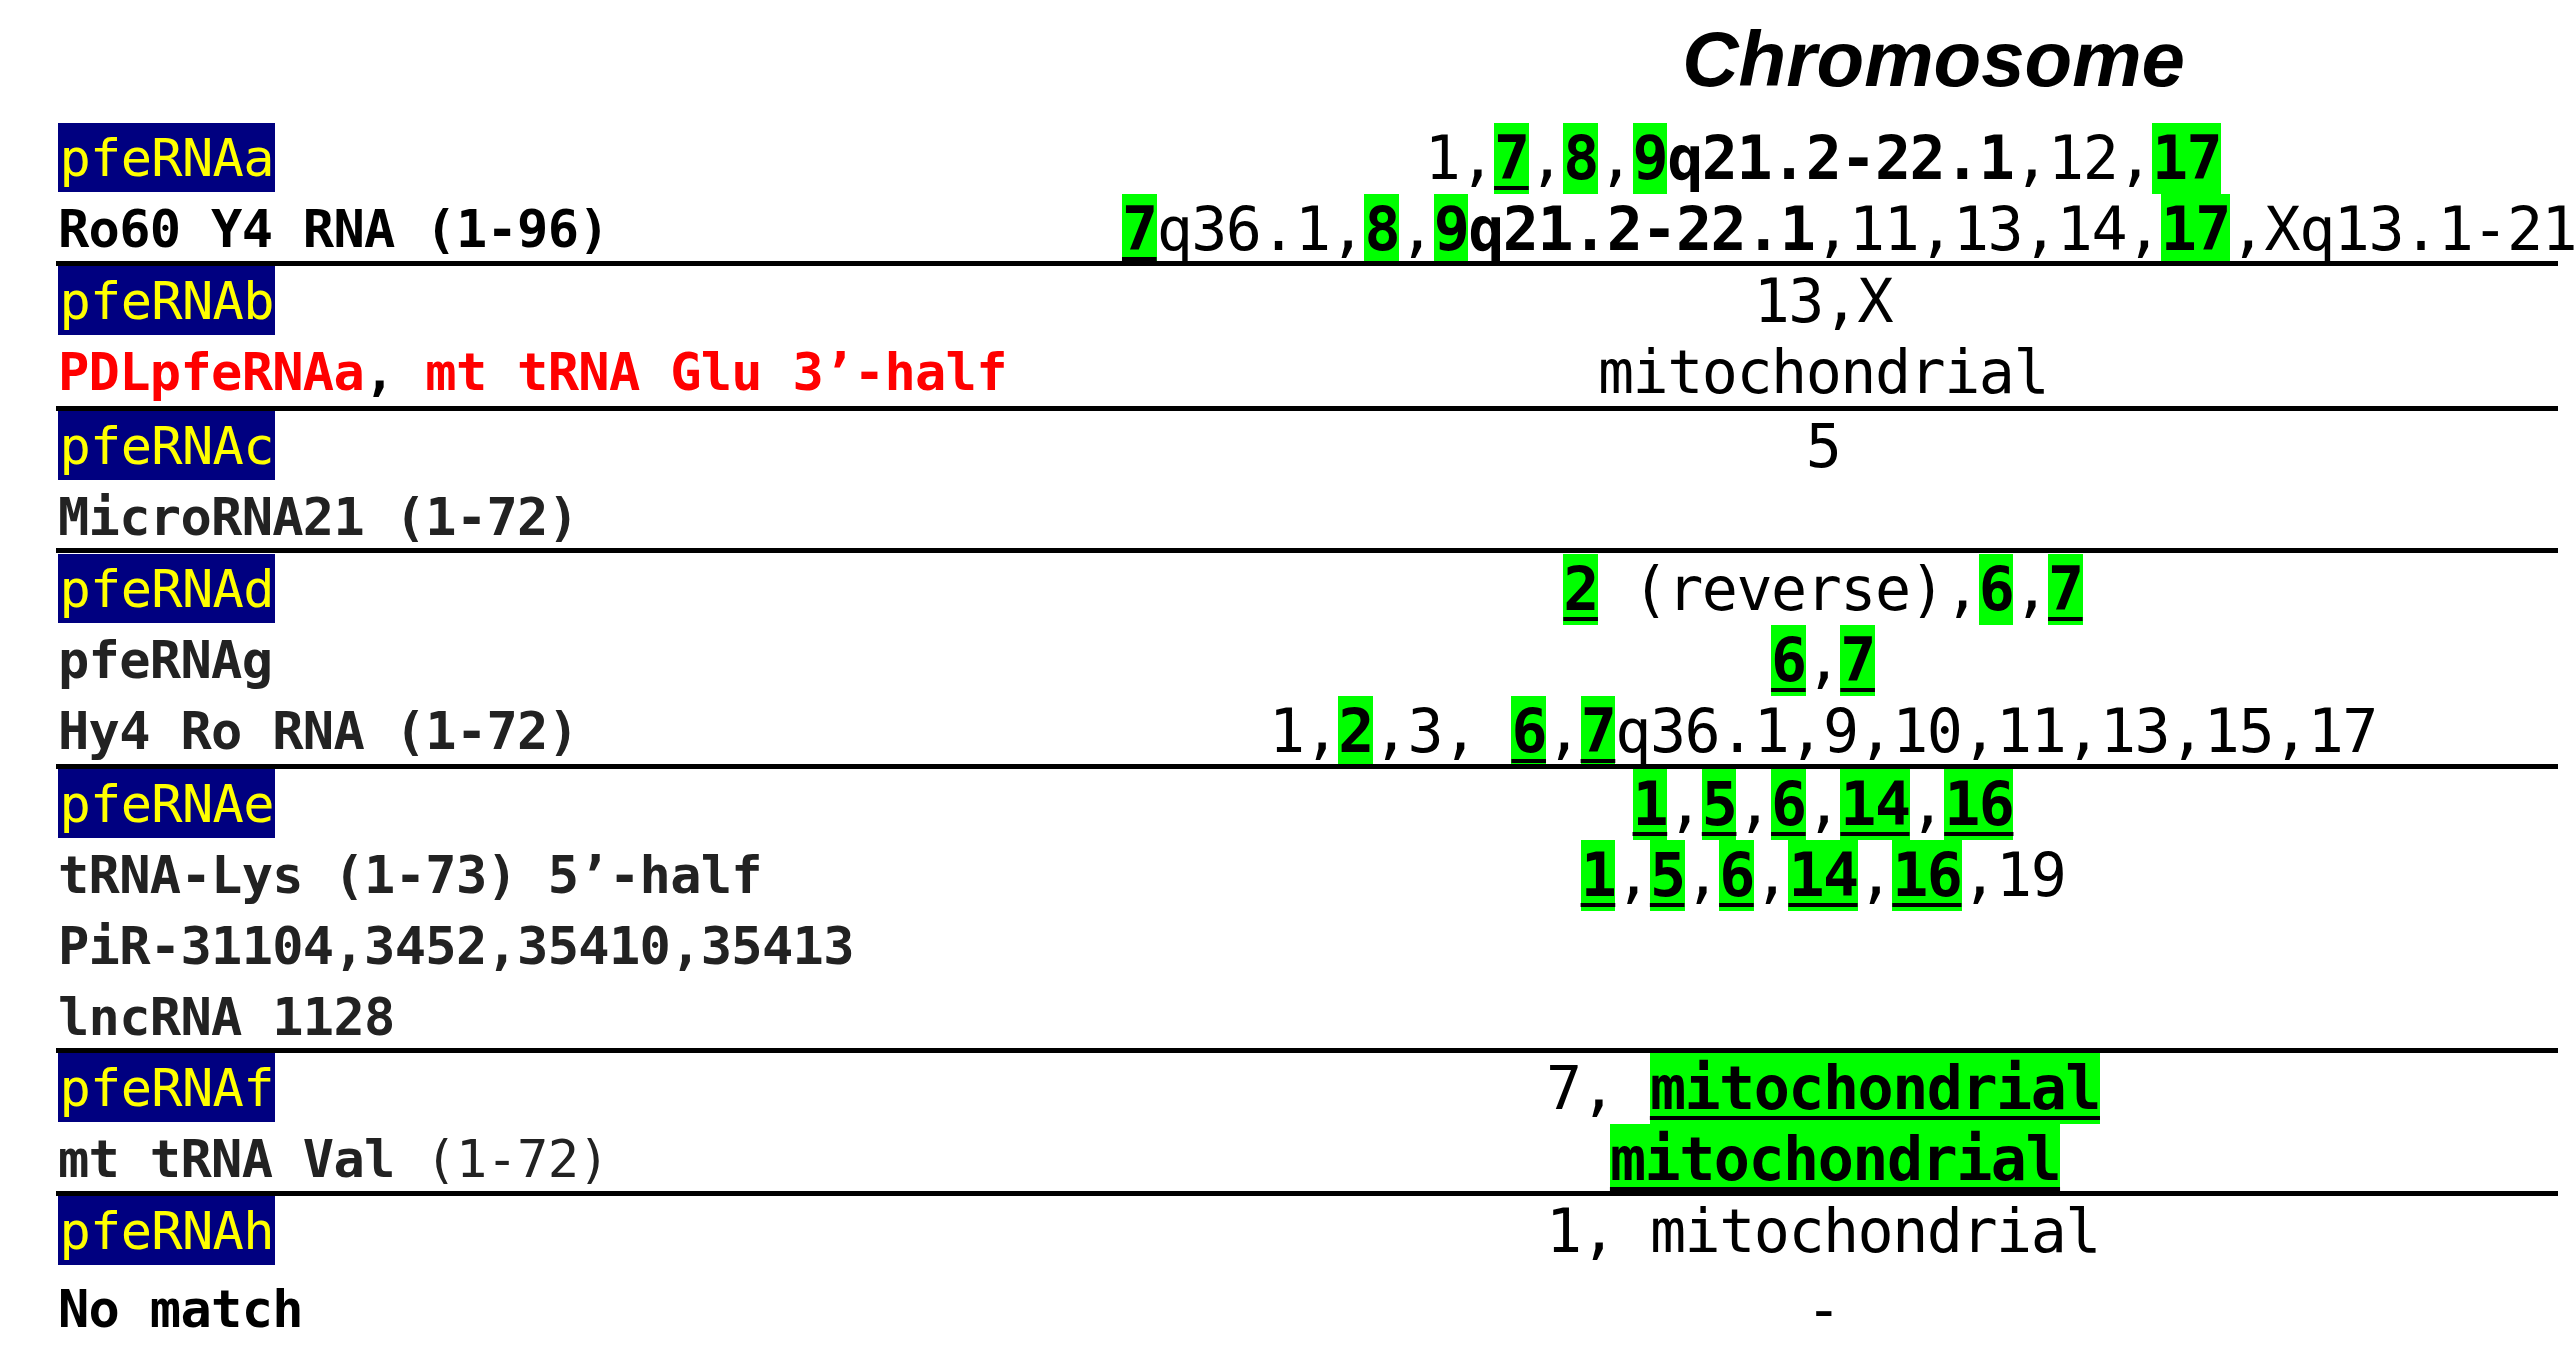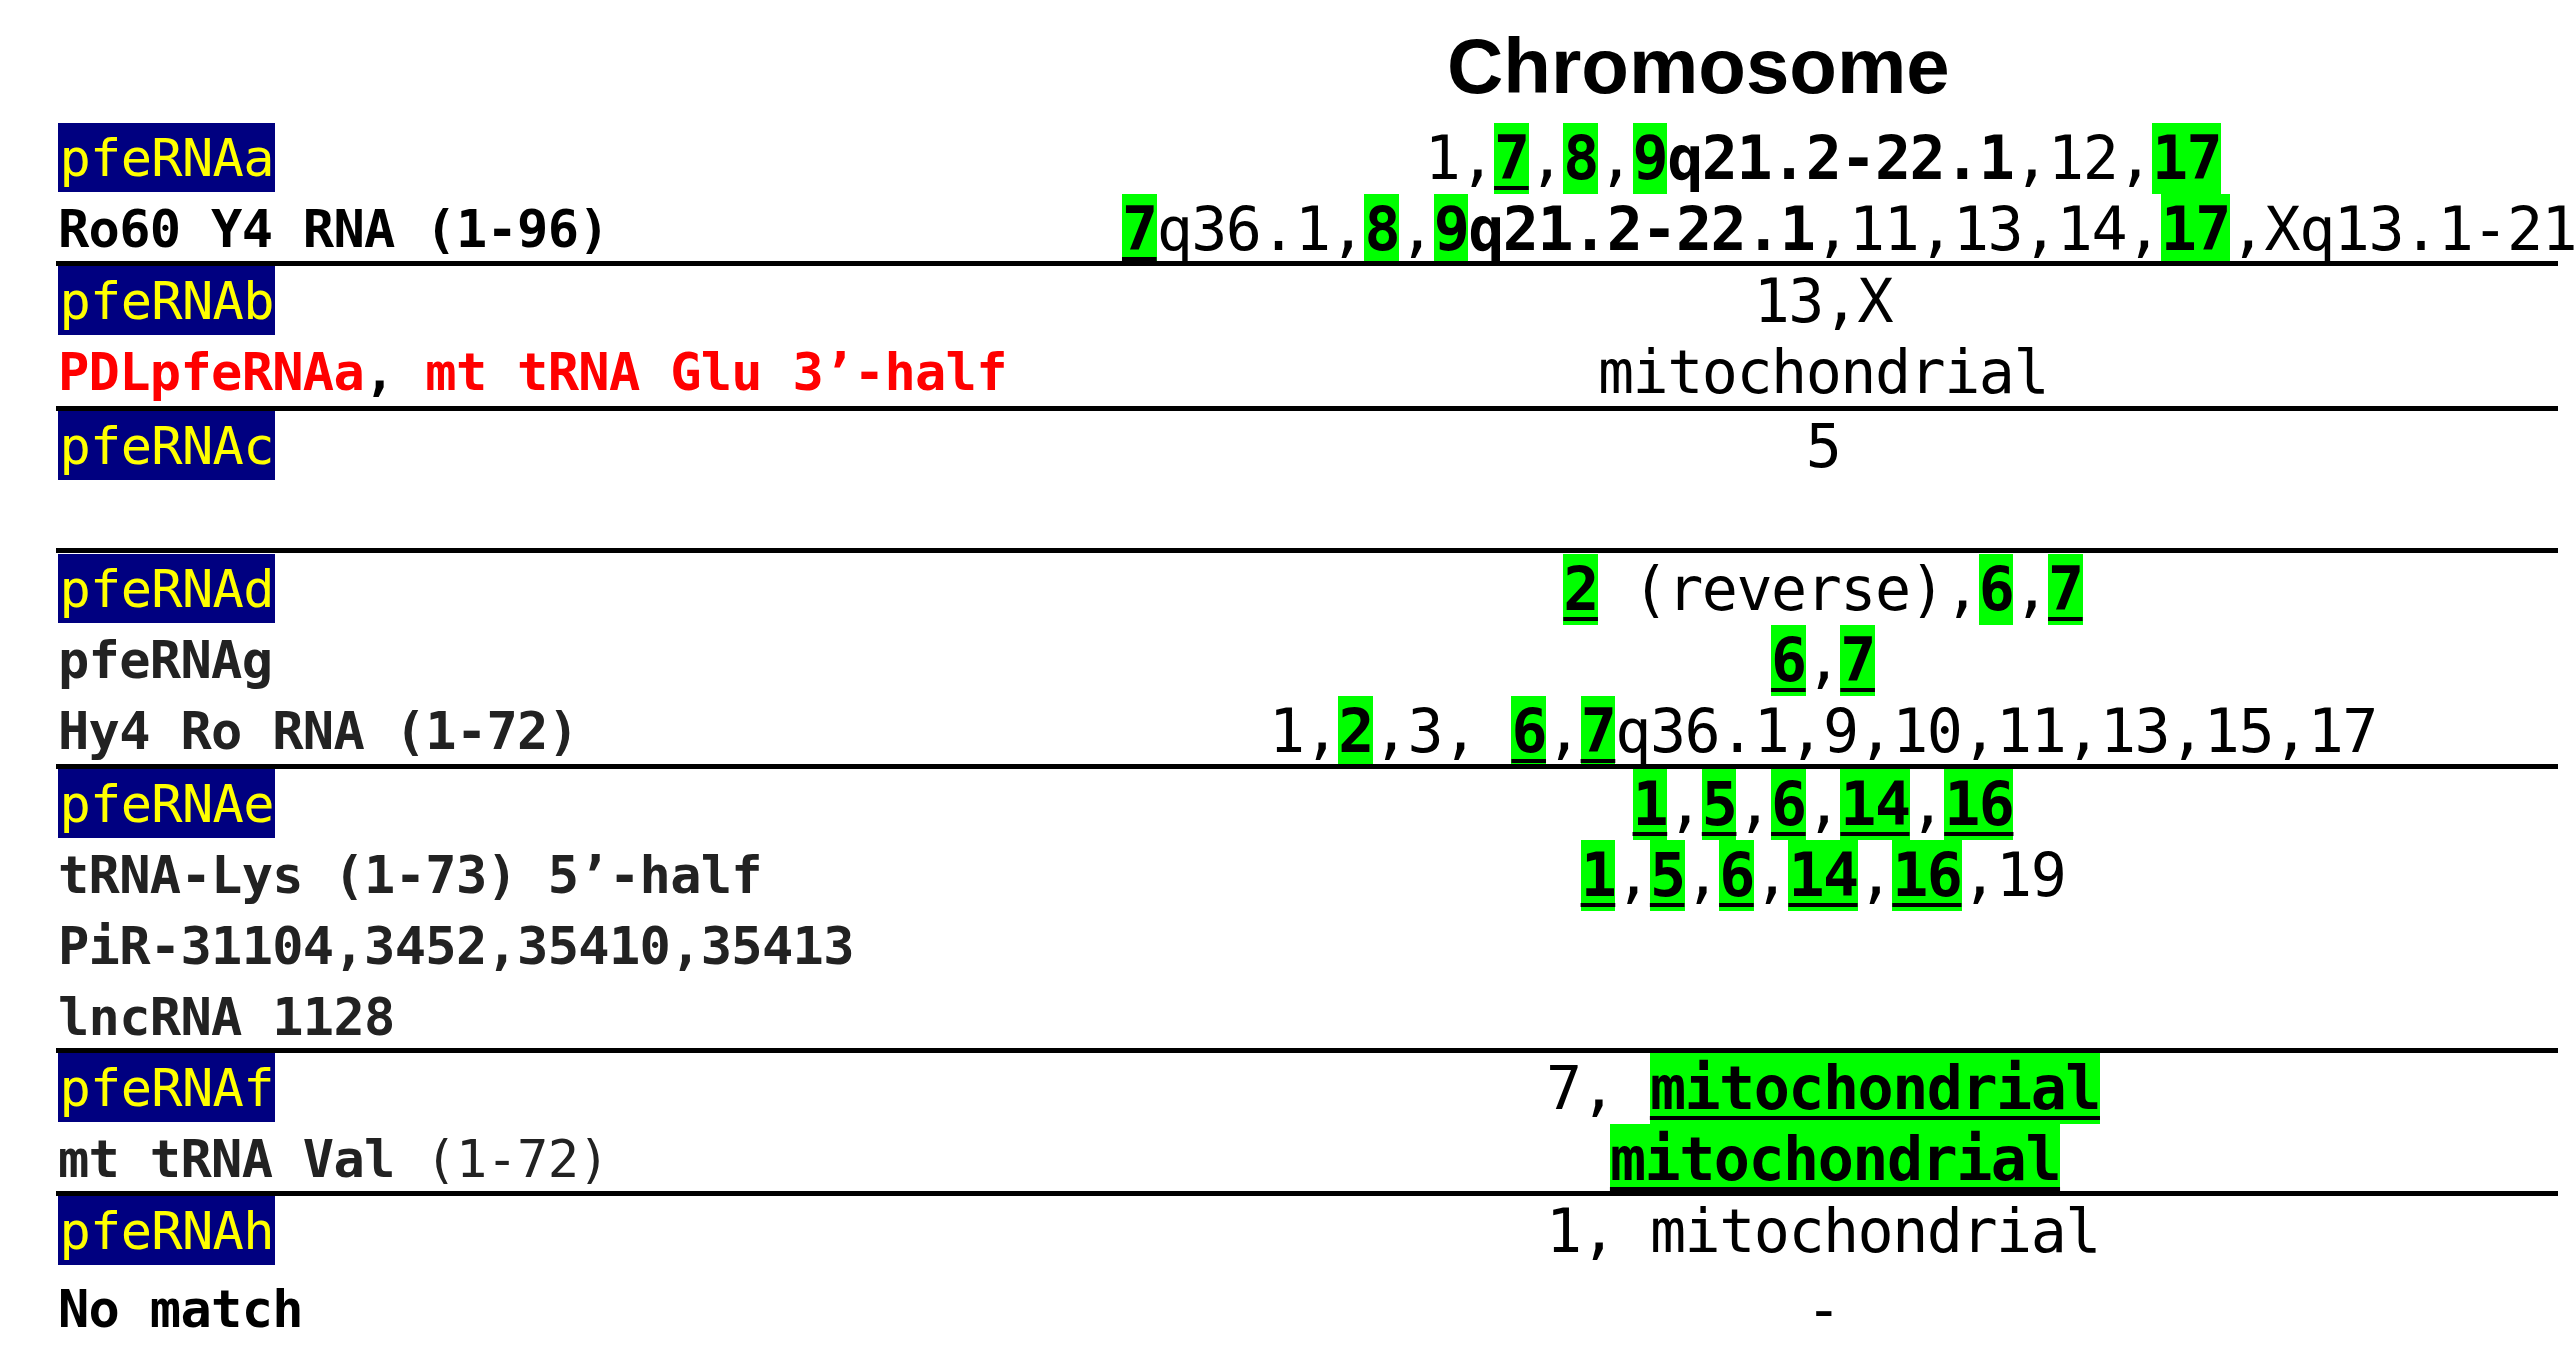--- a/index.html
+++ b/index.html
@@ -1,20 +1,20 @@
 <!DOCTYPE html>
 <html style="font-size:11.8px"><head>
 <meta charset="utf-8">
 <style>
   html, body { margin:0; padding:0; background:#ffffff; }
   body { width:2576px; height:1346px; position:relative; overflow:hidden; }
   .title {
-    position:absolute; left:1447px; width:738px; top:15px; height:103px;
-    text-align:left; font-family:"Liberation Sans", sans-serif; font-weight:bold;
-    font-size:78px; line-height:103px; color:#000;
+    position:absolute; left:1447px; width:738px; top:8px; height:103px;
+    text-align:right; font-family:"Liberation Sans", sans-serif; font-weight:bold;
+    font-size:78px; line-height:103px; color:#000;font-style:italic;
   }
   .group { position:absolute; left:0; width:2576px; }
   .row { position:absolute; left:0; width:2576px; height:71px; }
   .left {
     position:absolute; left:58px; top:0; height:71px; line-height:71px;
     font-family:"DejaVu Sans Mono", monospace; font-size:52px; color:#000;
     white-space:pre; font-weight:bold; letter-spacing:-0.7px;
   }
   .left.dark { color:#222; }
   .tag {
@@ -62,20 +62,21 @@
   </div>
 </div>
 <div class="rule" style="top:406px;"></div>
 
 <div class="group" style="top:411px;">
   <div class="row" style="top:0;">
     <div class="left"><span class="tag">pfeRNAc</span></div>
     <div class="right"><span class="seg">5</span></div>
   </div>
   <div class="row" style="top:71px;">
+    <div class="left dark">MicroRNA21 (1-72)</div>
   </div>
 </div>
 <div class="rule" style="top:548px;"></div>
 
 <div class="group" style="top:554px;">
   <div class="row" style="top:0;">
     <div class="left"><span class="tag">pfeRNAd</span></div>
     <div class="right"><span class="seg b hl u">2</span><span class="seg"> (reverse),</span><span class="seg b hl">6</span><span class="seg">,</span><span class="seg b hl u">7</span></div>
   </div>
   <div class="row" style="top:71px;">

